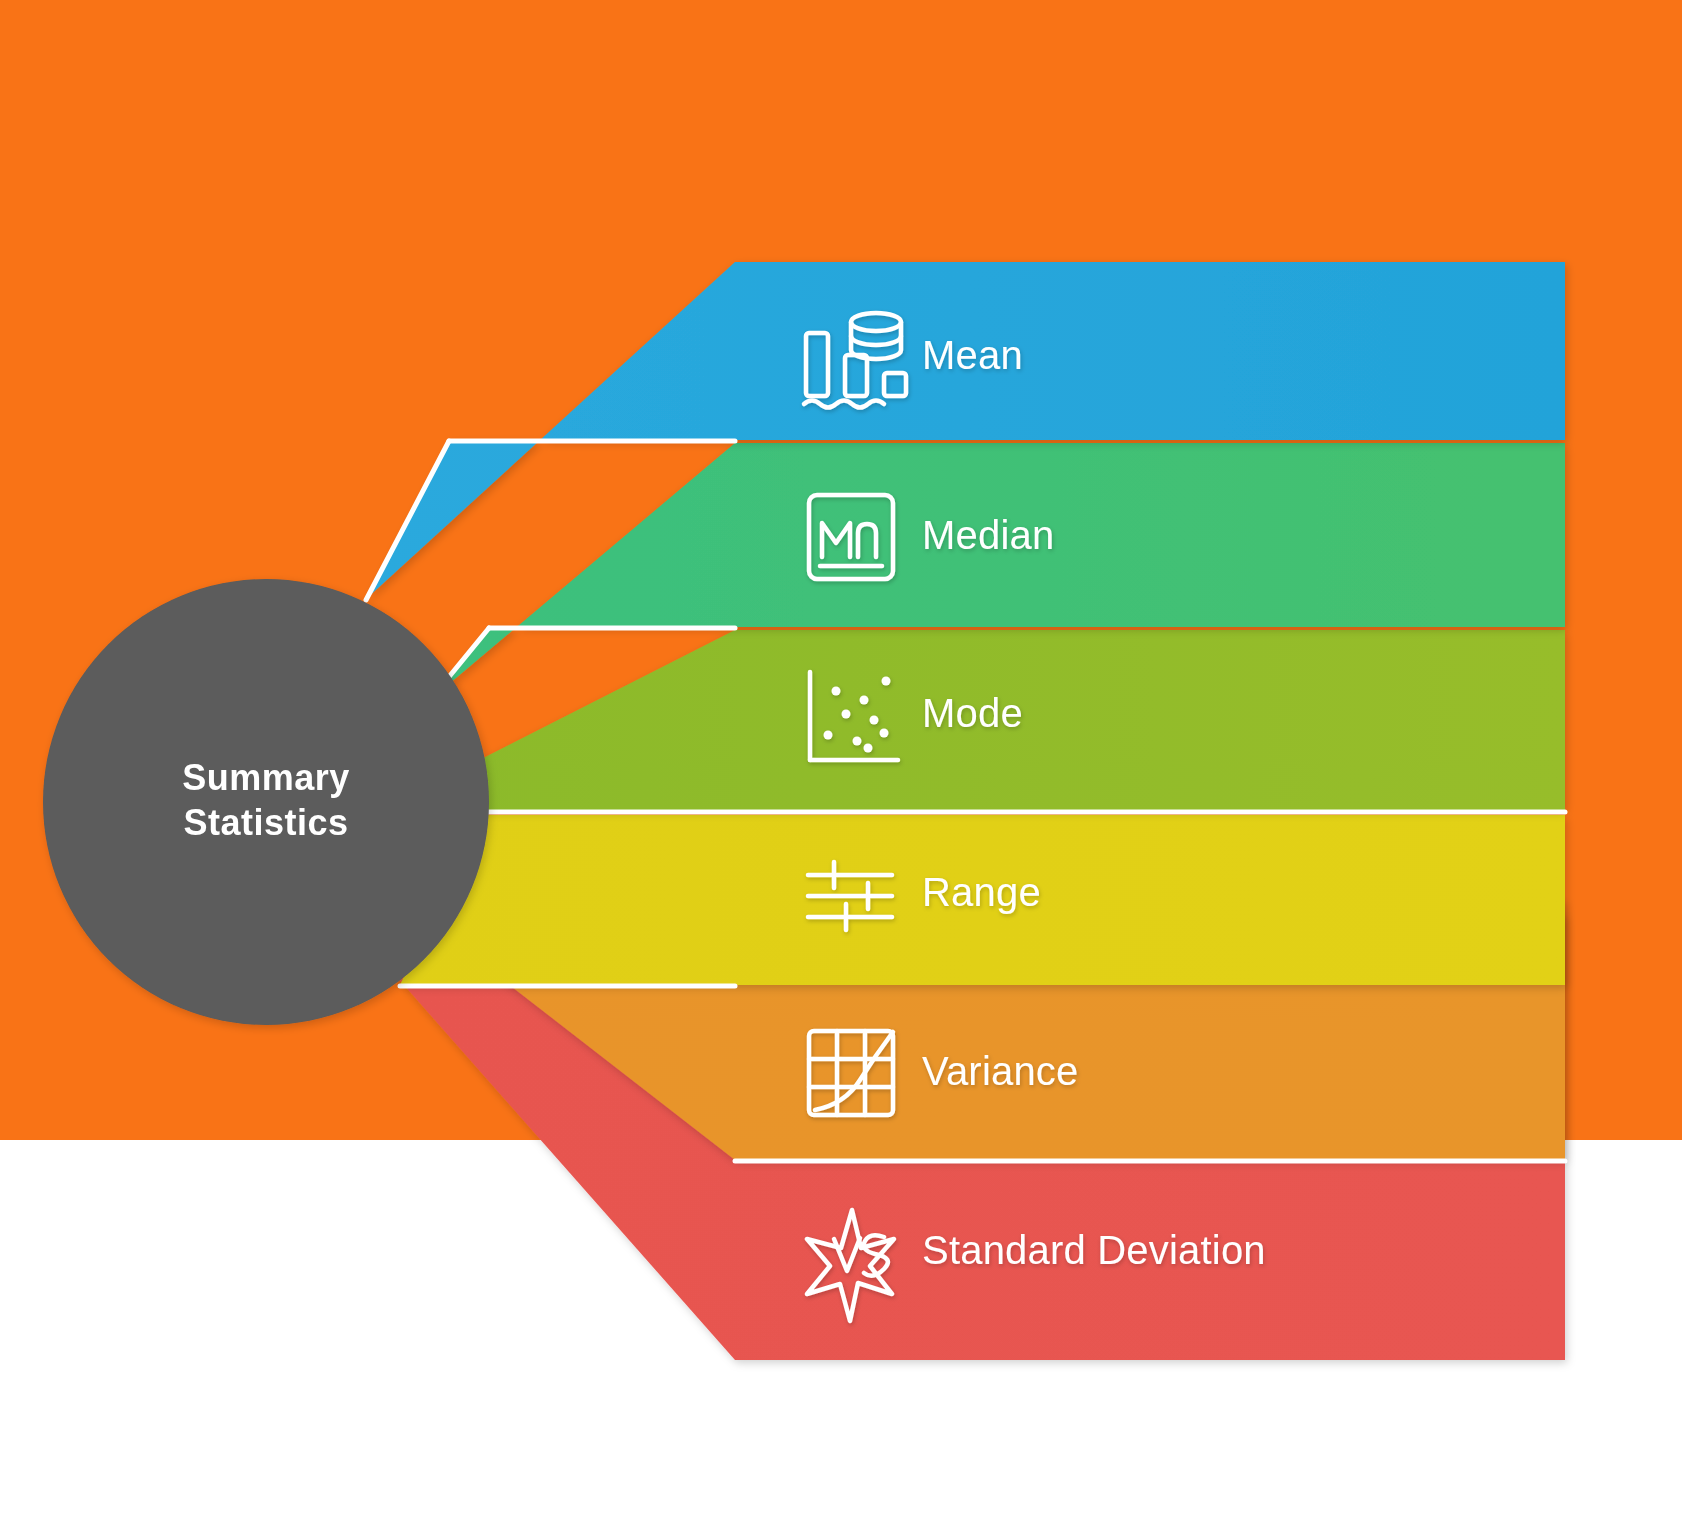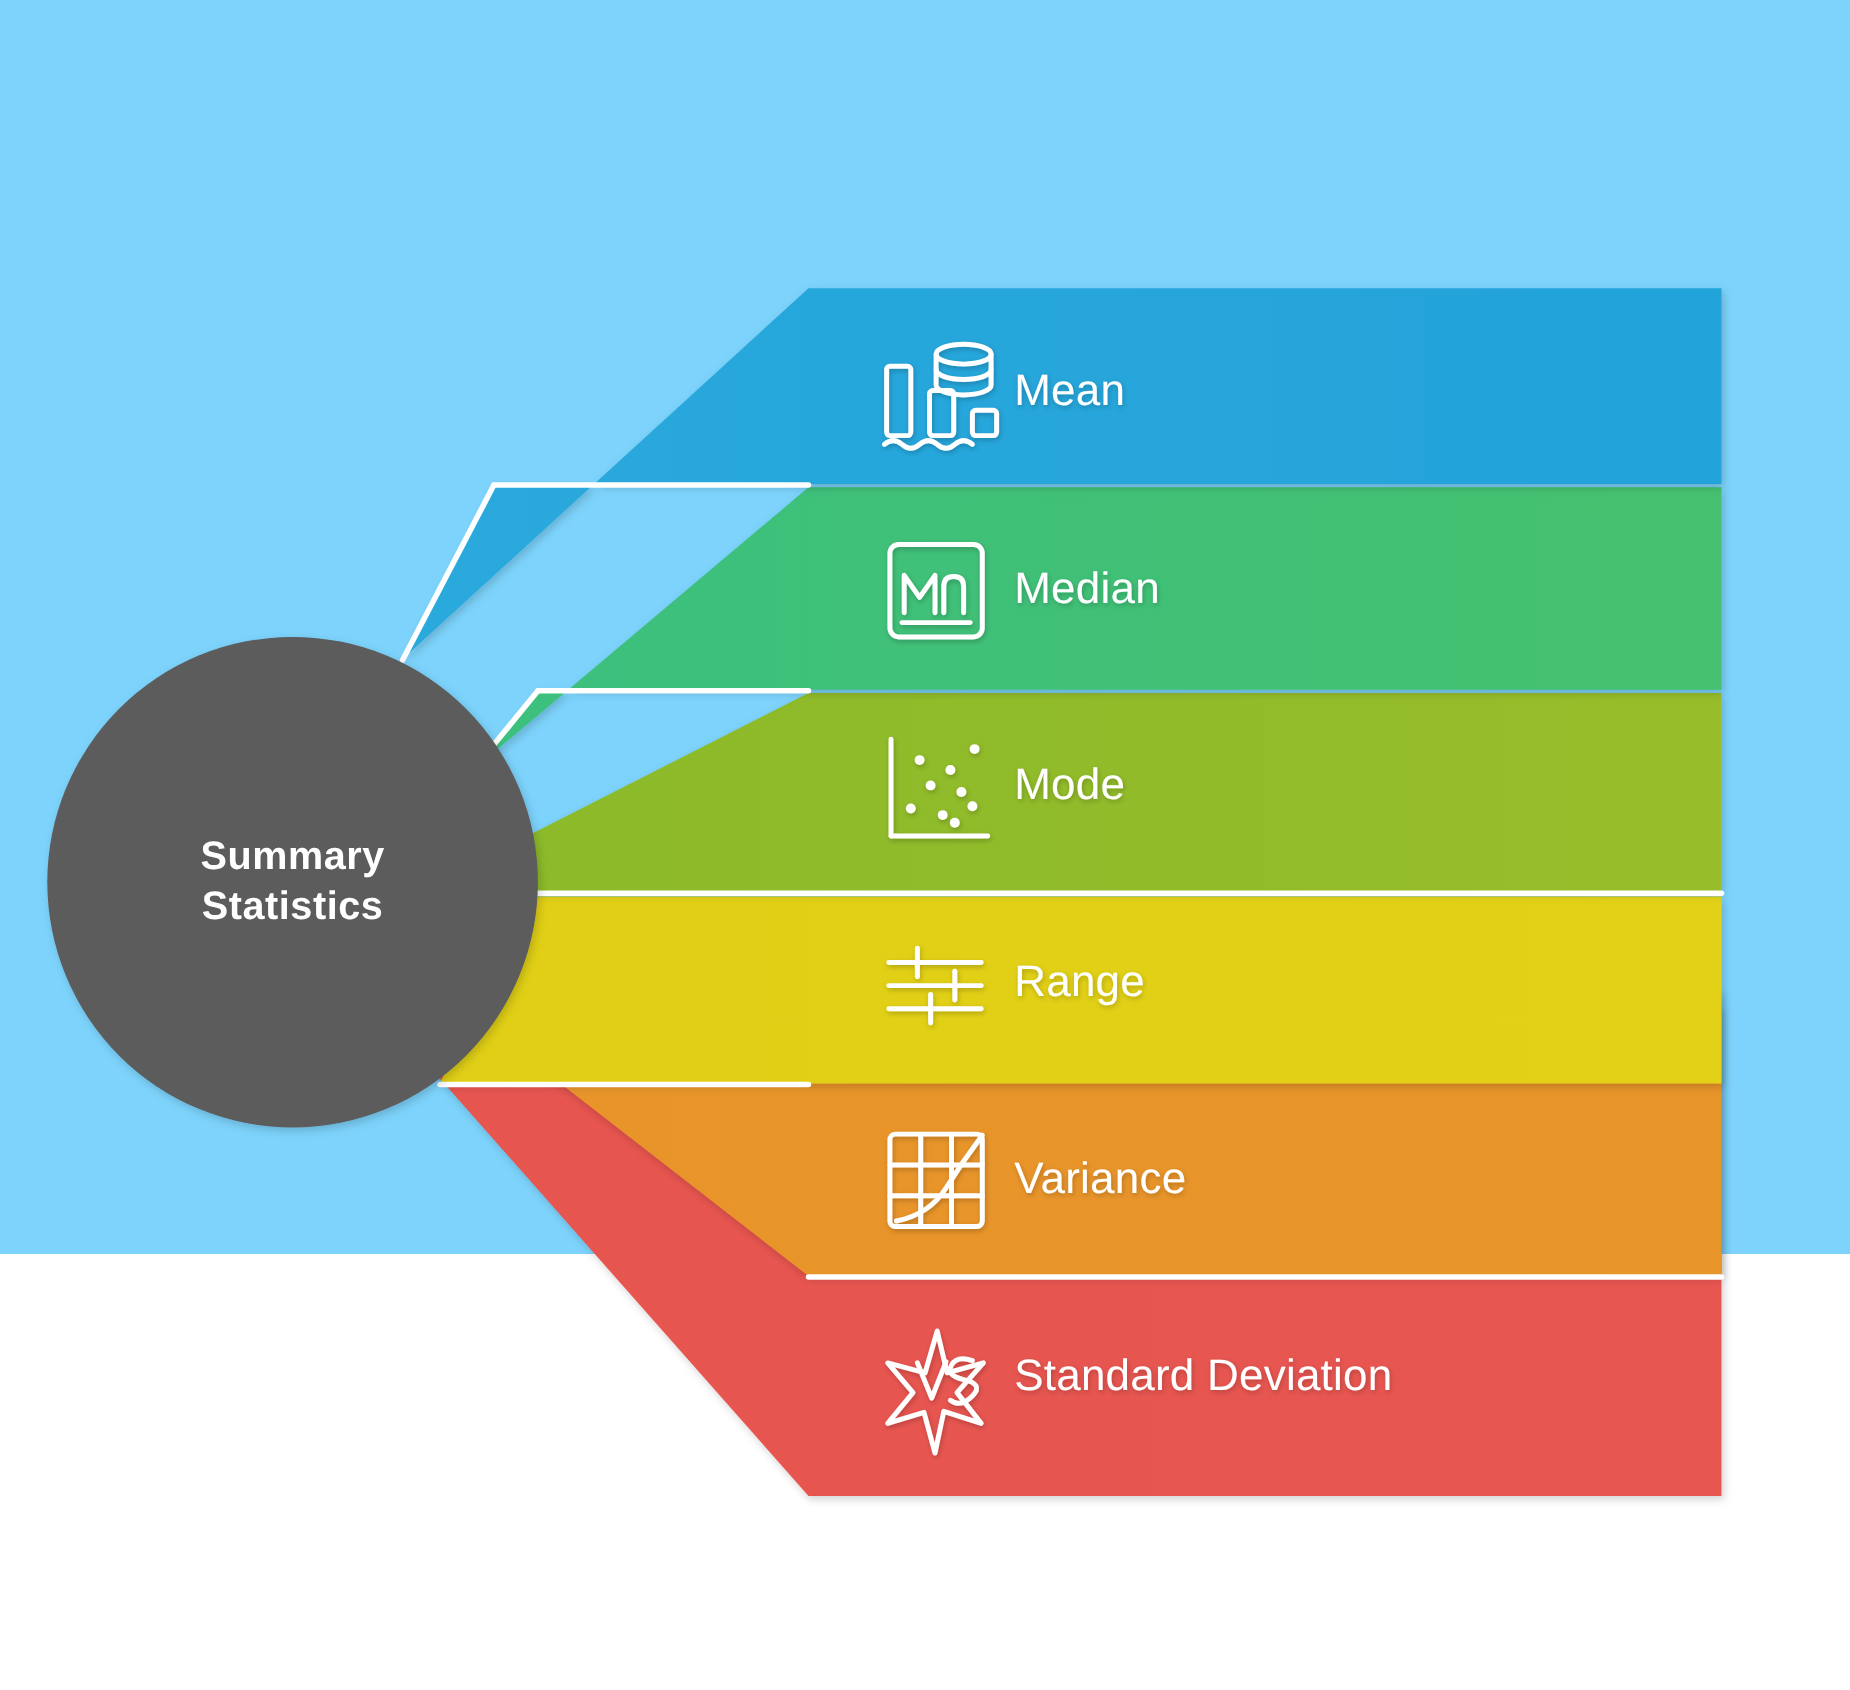--- a/index.html
+++ b/index.html
@@ -10,21 +10,21 @@
   body {
     width: 1682px;
     height: 1536px;
     font-family: "Liberation Sans", sans-serif;
     overflow: hidden;
   }
   #stage {
     position: relative;
     width: 1682px;
     height: 1140px;
-    background: #7dd3fc;
+    background: #f97316;
   }
   #diagram {
     position: absolute;
     left: 0;
     top: 0;
     width: 1682px;
     height: 1536px;
   }
   .band-label {
     font-family: "Liberation Sans", sans-serif;

